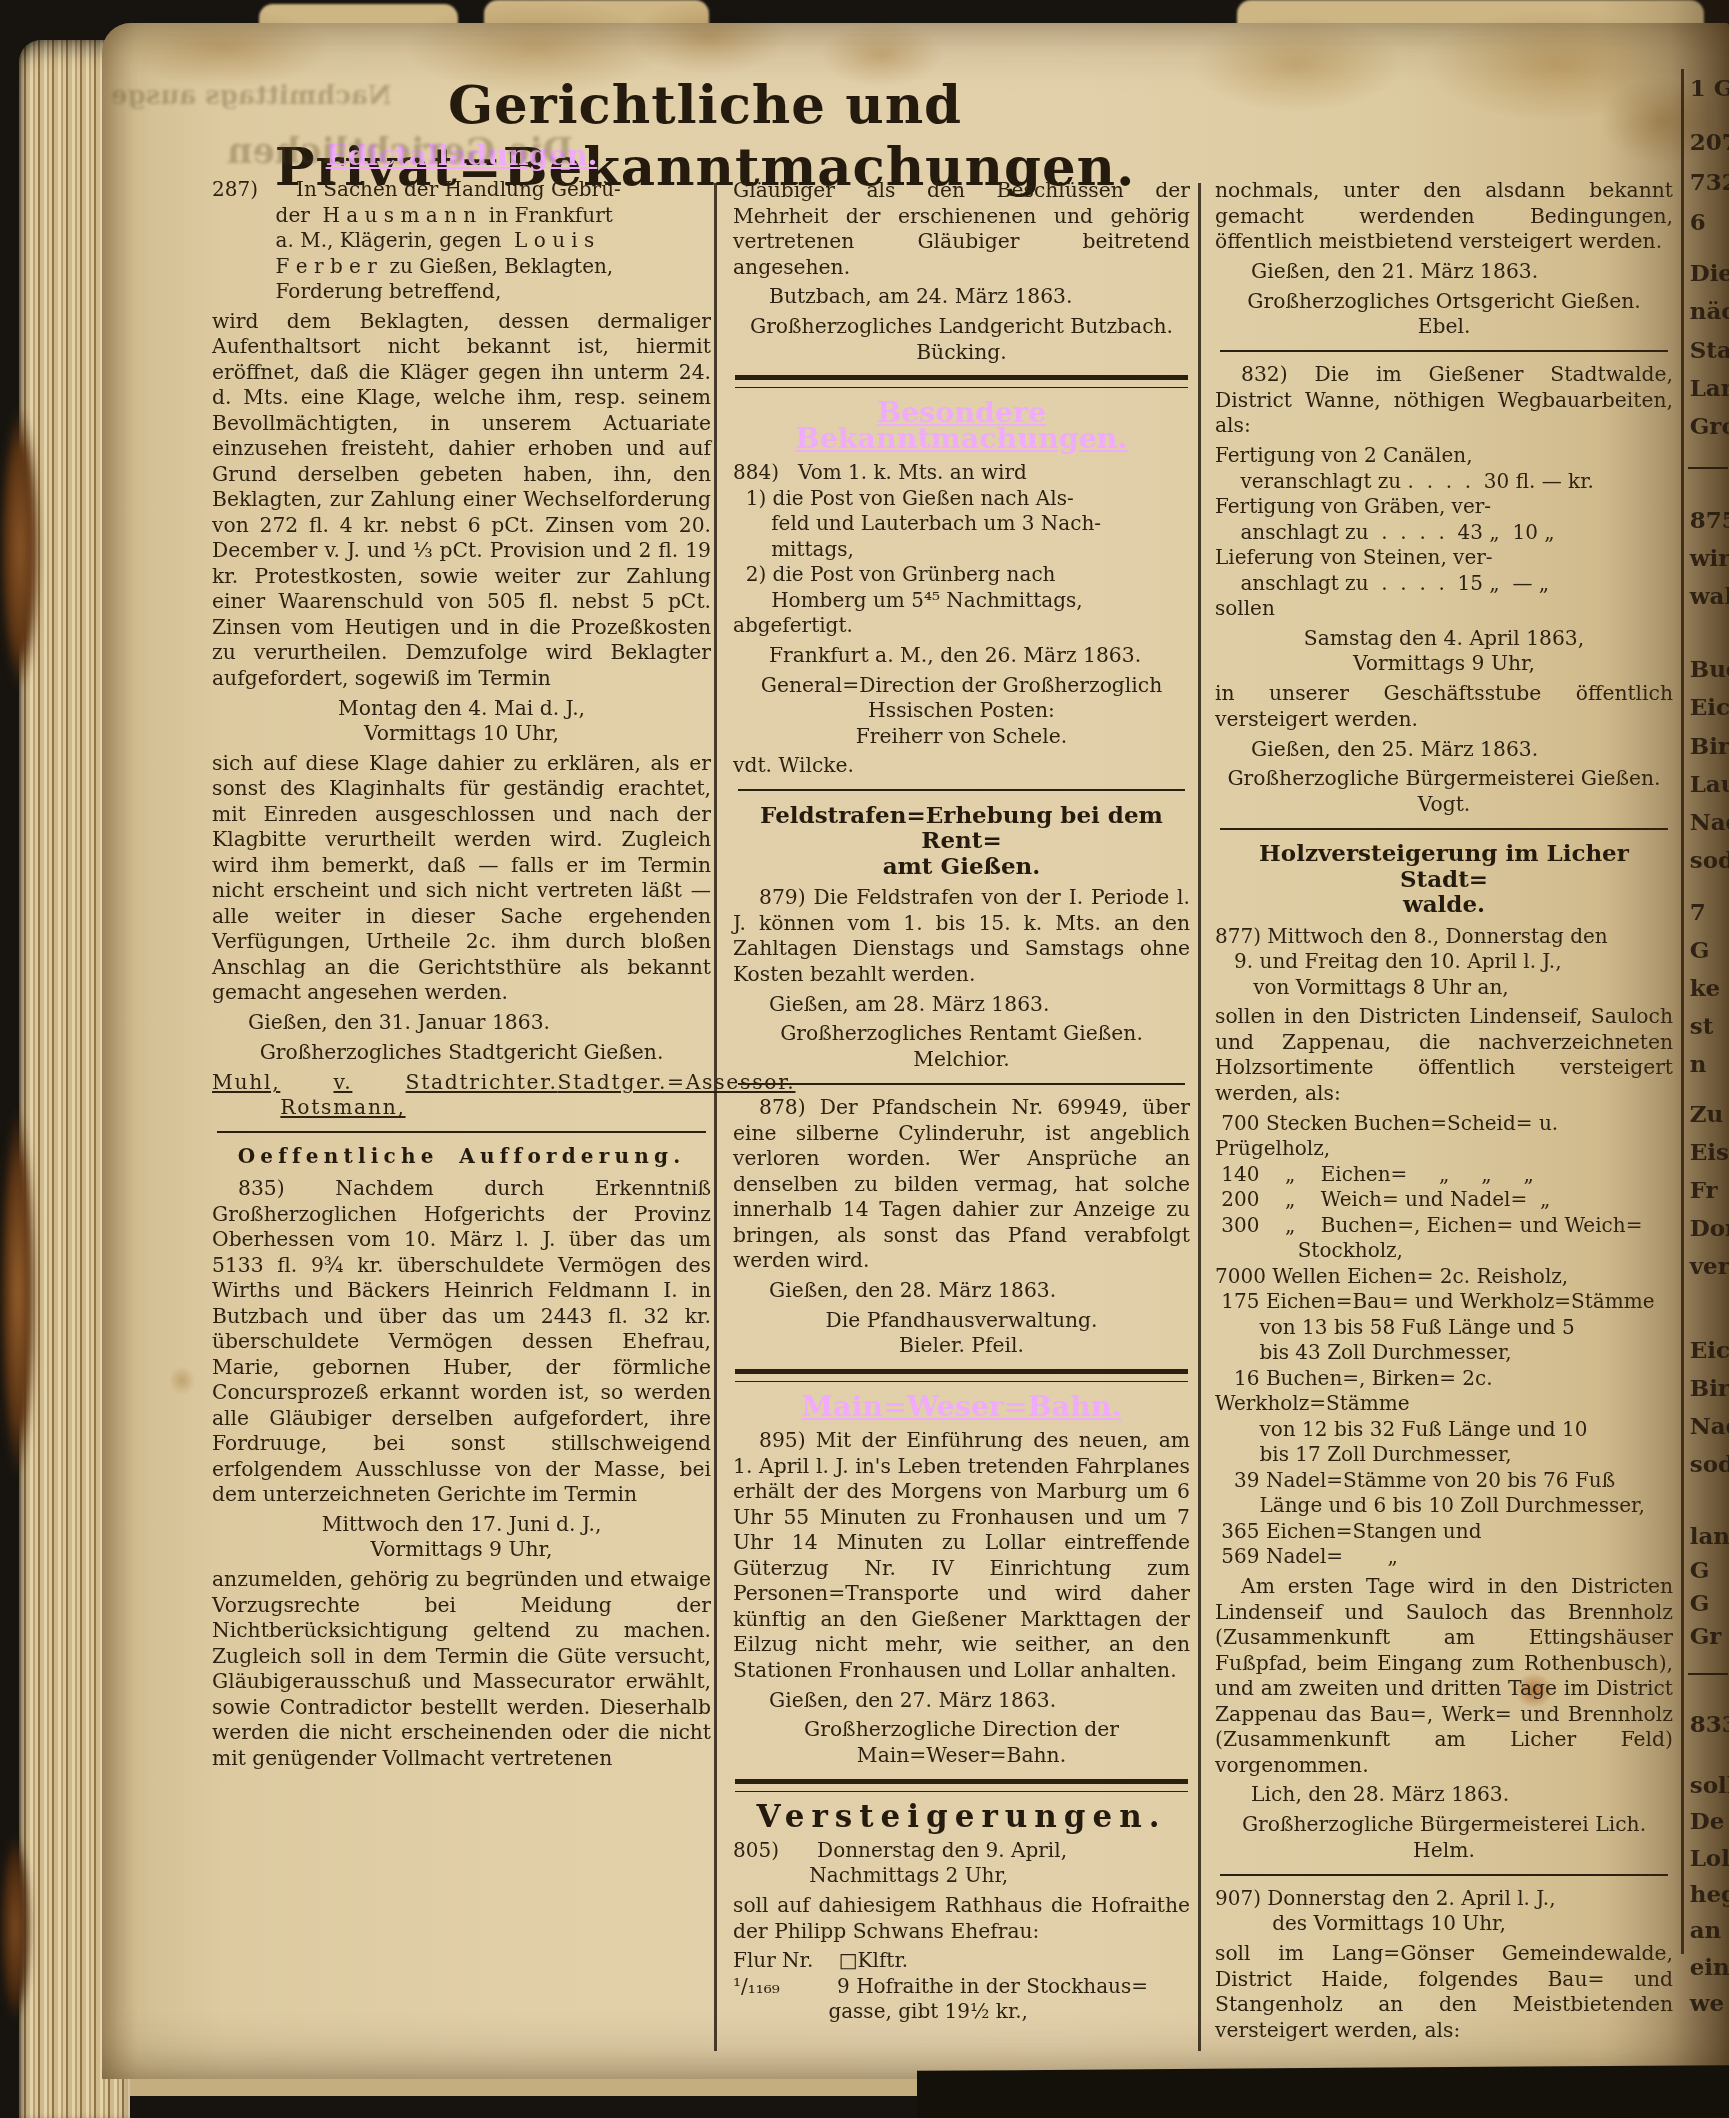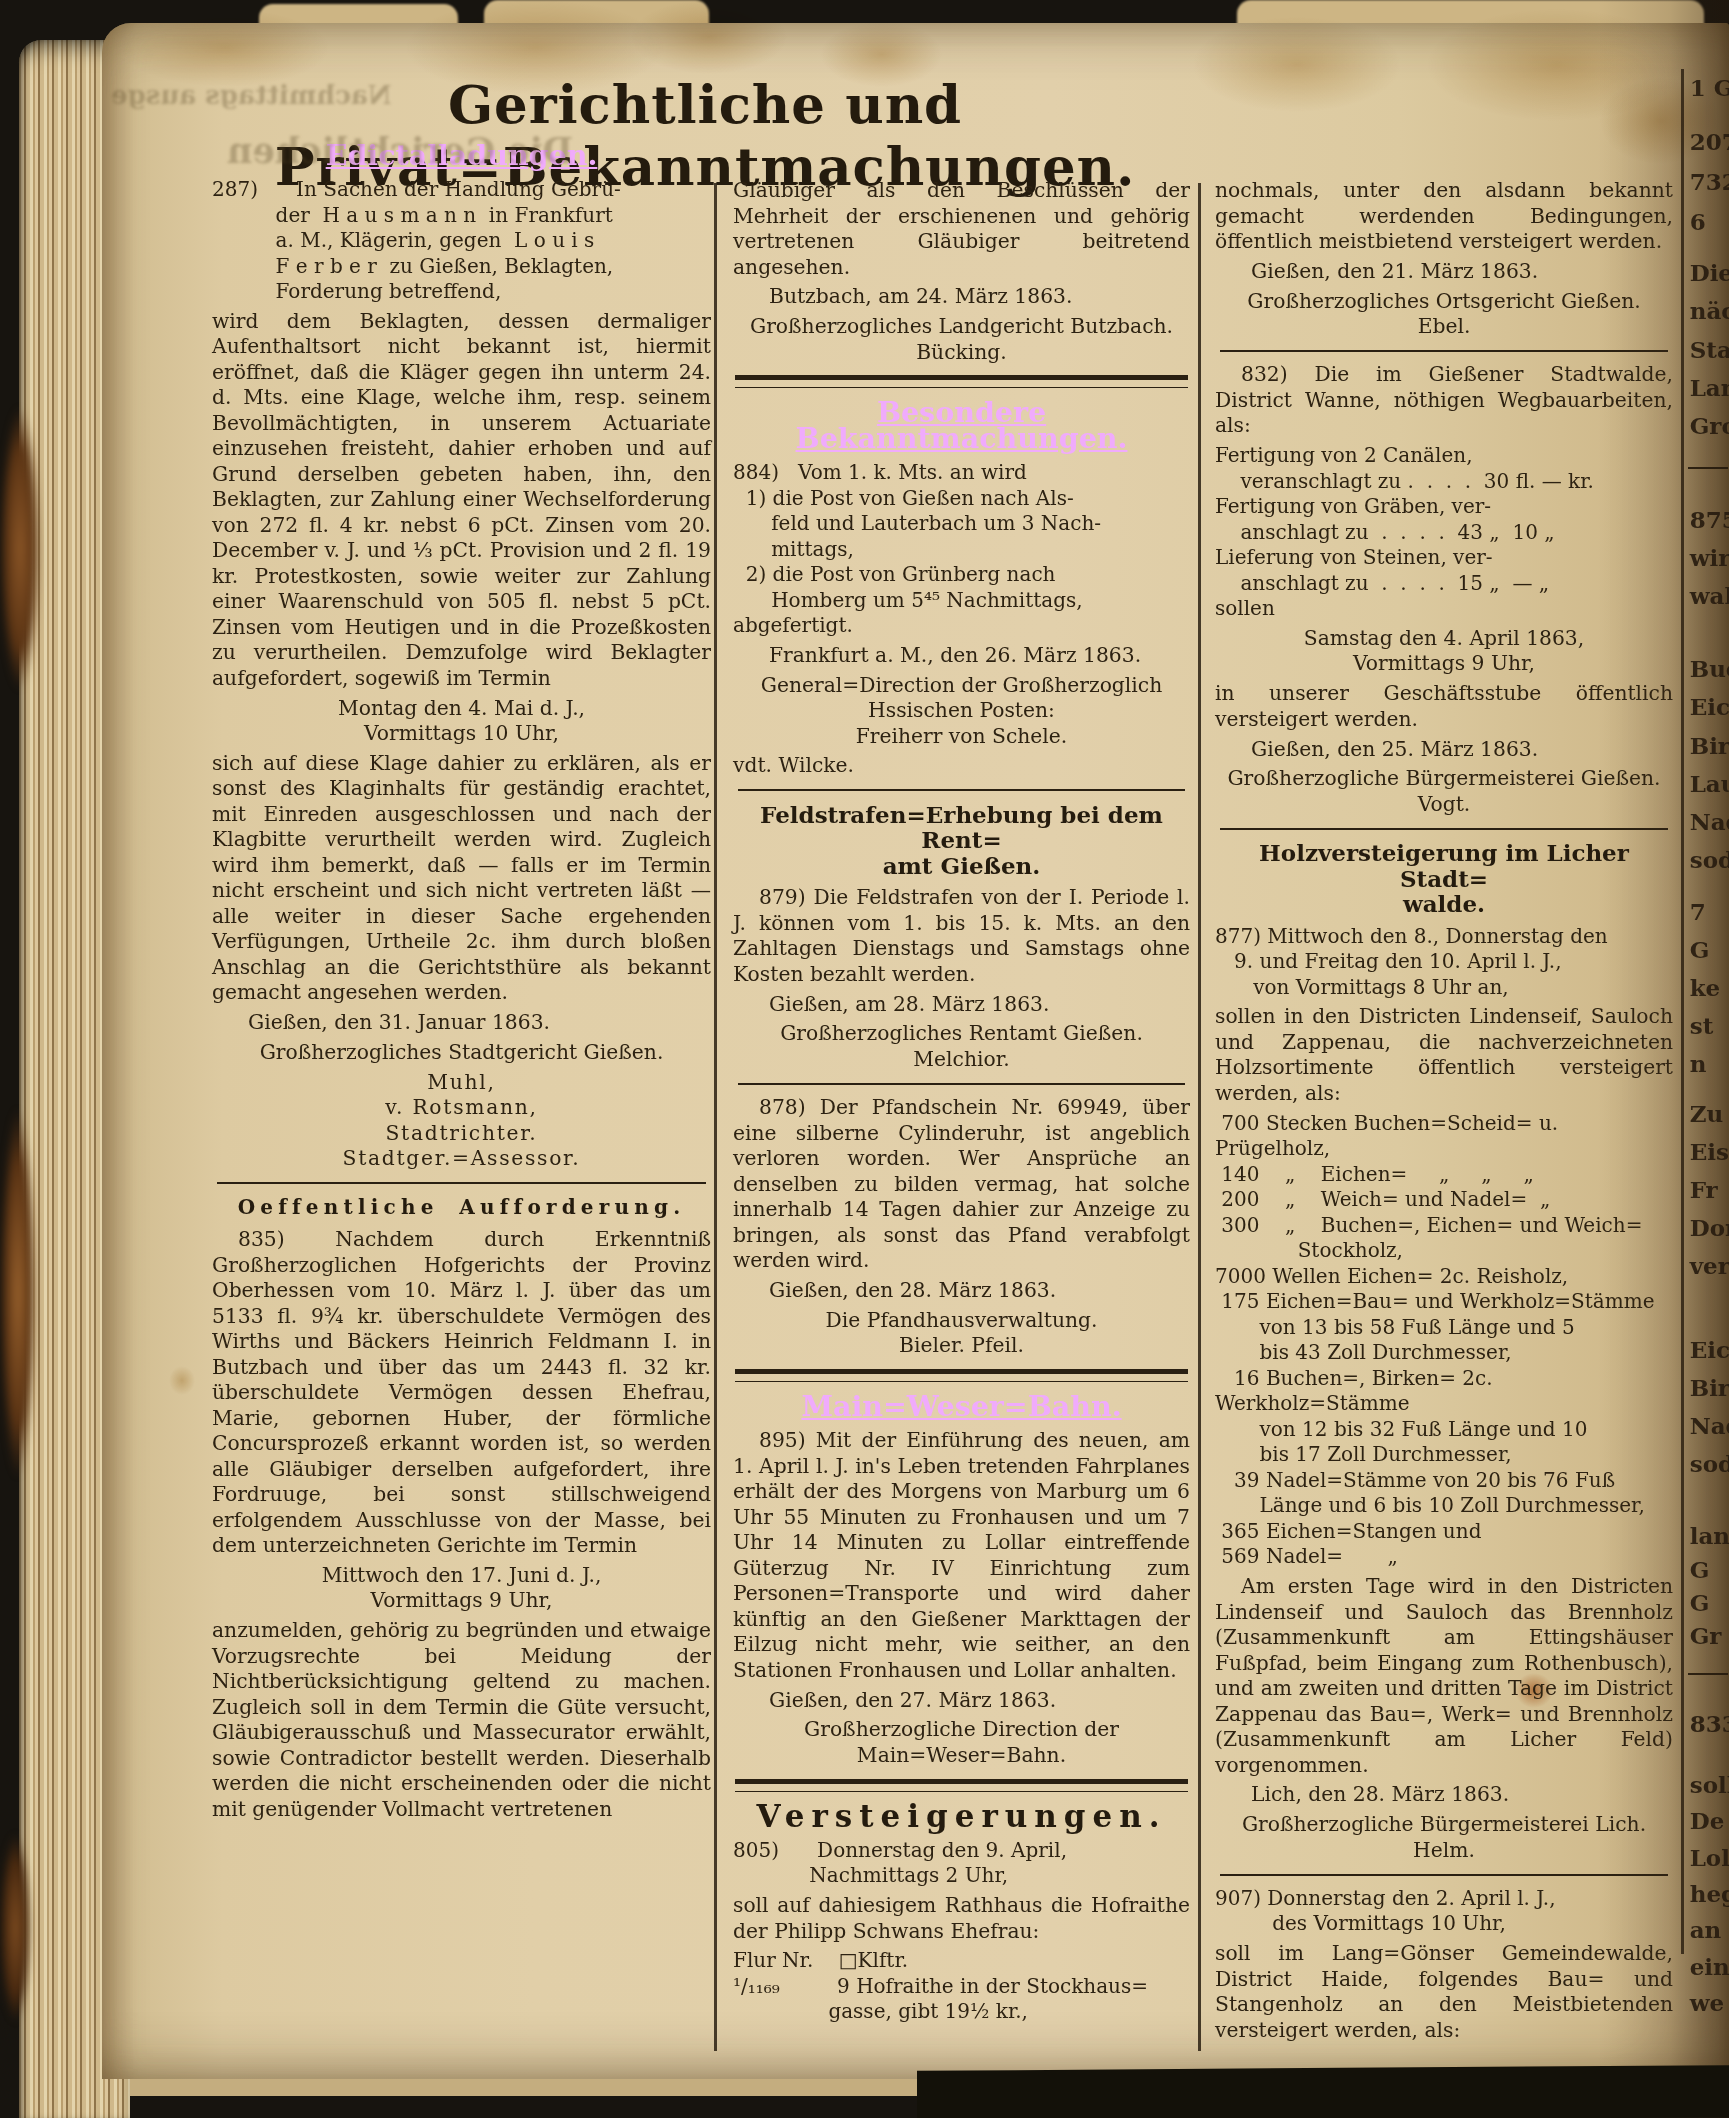--- a/index.html
+++ b/index.html
@@ -64,21 +64,21 @@
   .blk-h2{font-size:23px;font-weight:bold;text-align:center;white-space:pre-line;margin:8.6px 0 7px;color:#241b0e;}
   .blk-h2sp{font-size:20px;font-weight:bold;text-align:center;letter-spacing:5.2px;word-spacing:8.6px;margin:8.6px 0 7px;color:#241b0e;}
   .blk-p{text-align:justify;}
   .blk-p.ind{text-indent:26px;}
   .blk-pre{white-space:pre-wrap;font-size:20px;}
   .blk-c{text-align:center;white-space:pre-line;}
   .blk-date{padding-left:36px;}
   .blk-right{text-align:left;padding-right:24px;}
   .blk-rule{border-top:2.6px solid #2a2012;margin:10.4px 5.2px;}
   .blk-drule{height:7px;border-top:5.2px solid #2a2012;border-bottom:1.7px solid #2a2012;margin:10.4px 1.7px;}
-  .blk-sig{display:grid;grid-template-columns:1fr;text-align:center;letter-spacing:1.7px;}
+  .blk-sig{display:grid;grid-template-columns:1fr 1fr 1fr 1fr;text-align:center;letter-spacing:1.7px;text-decoration:underline;}
 </style>
 </head>
 <body>
 
 <div class="scene">
   <div class="stack"></div>
   <div class="leather l1"></div>
   <div class="leather l2"></div>
   <div class="leather l3"></div>
   <div class="bump b1"></div>

